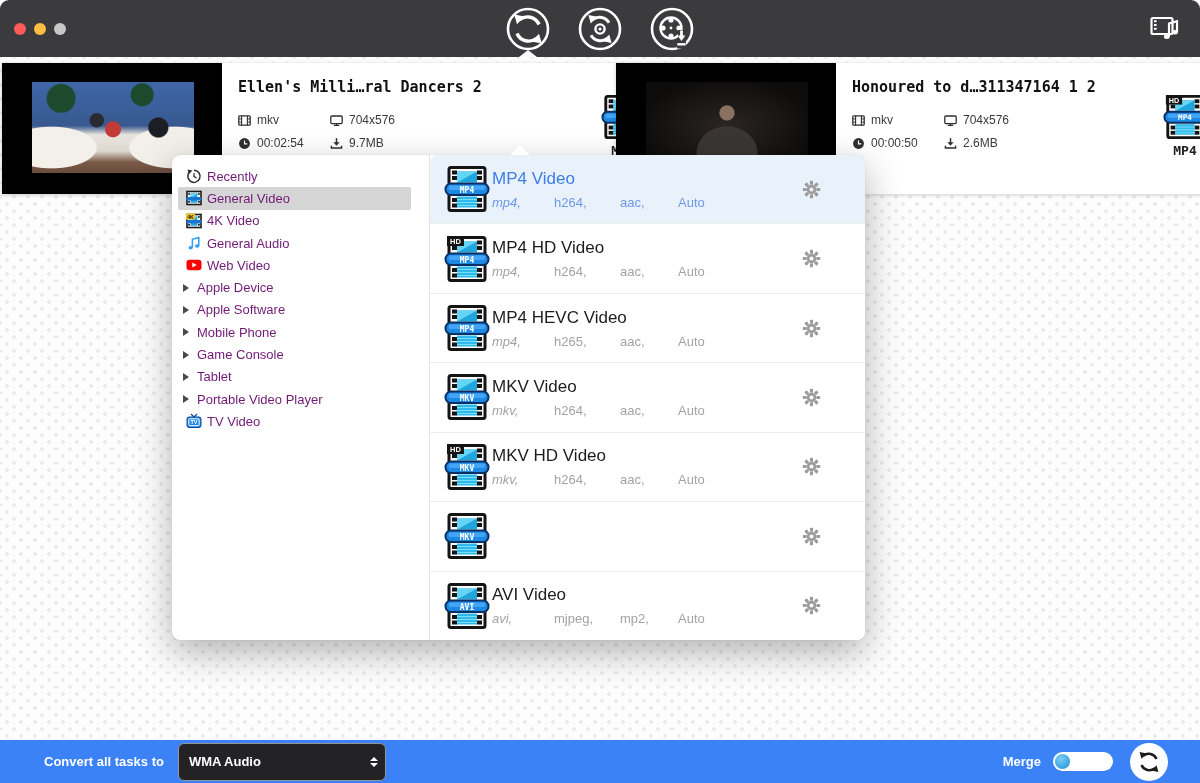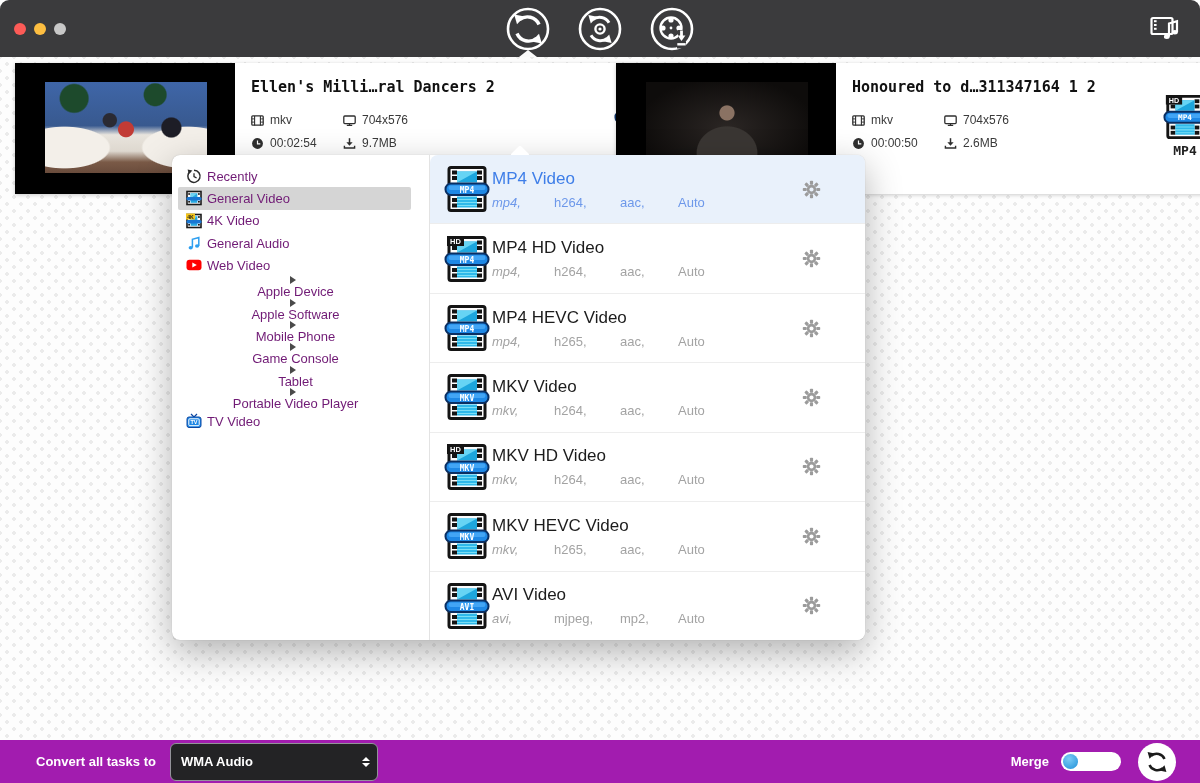--- a/index.html
+++ b/index.html
@@ -18,21 +18,21 @@
   .media-btn { position:absolute; right:16px; top:50%; transform:translateY(-50%); width:36px; height:32px; background:none; border:none; padding:0; cursor:pointer; }
   .media-btn svg { width:32px; height:30px; }
 
   
   .content { position:relative; flex:1;
     background-color:#fdfdfd;
     background-image: radial-gradient(#ebebeb 1.6px, transparent 1.8px), radial-gradient(#ebebeb 1.6px, transparent 1.8px);
     background-size:14px 14px; background-position:0 0, 7px 7px; }
 
   .card { position:absolute; top:6px; height:131px; background:#fff; box-shadow:0 1px 4px rgba(0,0,0,.2); display:flex; }
-  .card.c1 { left:15px; width:672px; }
+  .card.c1 { left:2px; width:672px; }
   .card.c2 { left:616px; width:620px; }
   .thumb { width:220px; height:100%; background:#000; position:relative; flex-shrink:0; }
   .thumb .screen { position:absolute; left:30px; right:28px; top:19px; bottom:21px; }
   .c1 .screen { background:
       radial-gradient(circle at 50% 52%, #c23b35 0 8%, rgba(0,0,0,0) 9%),
       radial-gradient(circle at 40% 42%, #2a2a33 0 6%, rgba(0,0,0,0) 7%),
       radial-gradient(circle at 78% 50%, #1d1d26 0 7%, rgba(0,0,0,0) 8%),
       radial-gradient(ellipse at 12% 72%, #f3efe9 0 22%, rgba(0,0,0,0) 23%),
       radial-gradient(ellipse at 88% 72%, #f3efe9 0 22%, rgba(0,0,0,0) 23%),
       radial-gradient(circle at 18% 18%, #1d4a2c 0 9%, rgba(0,0,0,0) 10%),
@@ -53,21 +53,21 @@
   .fmt-col .fmt-label { font-size:13px; color:#222; margin-top:1px; font-family:"DejaVu Sans Mono",monospace; font-weight:bold; }
   .pencil-btn { position:absolute; right:9px; top:7px; width:18px; height:18px; background:none; border:none; padding:0; cursor:pointer; }
 
   
   .popup { position:absolute; left:172px; top:98px; width:693px; height:485px; background:#fff; border-radius:8px;
            box-shadow:0 12px 36px rgba(0,0,0,.30), 0 0 1px rgba(0,0,0,.25); display:flex; z-index:5; }
   .popup-arrow { position:absolute; top:-7px; left:341px; width:14px; height:14px; background:#fff; transform:rotate(45deg); border-radius:2px; }
   .cats { width:258px; padding:10px 0 0 6px; border-right:1px solid #e3e3e3; flex-shrink:0; }
   .cat { height:22.3px; display:flex; align-items:center; font-size:13px; color:#701a75; margin-right:18px; border-radius:2px; cursor:pointer; }
   .cat.icon-item { padding-left:7px; }
-  .cat.tri-item { padding-left:2px;flex-direction:column; }
+  .cat.tri-item { padding-left:2px; }
   .cat.selected { background:#d5d5d5; }
   .cat .ic { width:17px; height:16px; margin-right:5px; display:flex; align-items:center; justify-content:center; flex-shrink:0; }
   .cat .ic svg { width:16px; height:16px; display:block; }
   .disc { width:0; height:0; border-top:4.5px solid transparent; border-bottom:4.5px solid transparent; border-left:6.5px solid #4a4a4a; margin:0 8px 0 3px; flex-shrink:0; }
 
   .formats { flex:1; display:flex; flex-direction:column; overflow:hidden; border-radius:8px; }
   .frow { flex:1; display:flex; align-items:center; padding-left:14px; border-bottom:1px solid #ededed; position:relative; cursor:pointer; background:#fff; }
   .frow:last-child { border-bottom:none; }
   .frow.selected { background:#e9f1fb; }
   .fmt-icon svg { width:46px; height:46px; display:block; }
@@ -75,21 +75,21 @@
   .fname { font-size:17px; color:#1c1c1c; }
   .frow.selected .fname { color:#3e7ee8; }
   .fspecs { margin-top:6px; font-size:13px; color:#a3a3a3; }
   .frow.selected .fspecs { color:#6d98ea; }
   .fspecs span { display:inline-block; }
   .fspecs .sp0 { width:62px;font-style:italic; } .fspecs .sp1 { width:66px; } .fspecs .sp2 { width:58px; }
   .gear-btn { position:absolute; right:43px; top:50%; transform:translateY(-50%); width:20px; height:20px; background:none; border:none; padding:0; cursor:pointer; }
   .gear-btn svg { width:19px; height:19px; display:block; }
 
   
-  .bottombar { height:43px; background:#a21caf; display:flex; align-items:center; padding:0 24px; flex-shrink:0; }
+  .bottombar { height:43px; background:#3b82f6; display:flex; align-items:center; padding:0 32px; flex-shrink:0; }
   .bb-label { color:#fff; font-size:13px; font-weight:700; margin-left:12px; }
   .bb-select { margin-left:14px; width:208px; height:38px; border:1px solid #93939a; border-radius:6px; background:#232325; color:#fff; font-size:13px; font-weight:700; display:flex; align-items:center; justify-content:space-between; padding:0 7px 0 10px; cursor:pointer; }
   .arrows { display:flex; flex-direction:column; gap:2px; align-items:center; }
   .arrows i { display:block; width:0; height:0; border-left:4px solid transparent; border-right:4px solid transparent; }
   .arrows .up { border-bottom:4.5px solid #fff; }
   .arrows .dn { border-top:4.5px solid #fff; }
   .bb-right { margin-left:auto; display:flex; align-items:center; gap:12px; }
   .merge-label { color:#fff; font-size:13px; font-weight:700; }
   .toggle { width:60px; height:19px; background:#fff; border-radius:10px; position:relative; border:none; padding:0; cursor:pointer; }
   .knob { position:absolute; left:2px; top:2px; width:15px; height:15px; border-radius:50%;
@@ -662,26 +662,20 @@
                 <rect x="33" y="37.5" width="5" height="4" fill="#141414"></rect>
               <rect x="13" y="5.5" width="20" height="11" fill="#1ea6dd"></rect>
                 <polygon points="13,5.5 33,5.5 13,16.5" fill="#66d4f4"></polygon>
               <rect x="13" y="30.5" width="20" height="11" fill="#2fb9ea"></rect>
               <path d="M13 33.5 h20 M13 36.5 h20 M13 39.5 h20" stroke="#7adef5" stroke-width="1.2"></path>
               <rect x="1.5" y="17.5" width="43" height="11.5" rx="5.5" fill="#1e88e5" stroke="#0a2f63" stroke-width="2"></rect>
               <rect x="4.5" y="19.5" width="37" height="4.5" rx="2.2" fill="#42a5f5"></rect>
               <text class="fmt-ic-label" x="23" y="26.5" font-size="8" font-weight="bold" fill="#fff" text-anchor="middle">MKV</text>
             </svg>
           </span>
-          <div class="ftext">
-            <div class="fname">MKV HEVC Video</div>
-            <div class="fspecs">
-              <span class="sp0">mkv,</span><span class="sp1">h265,</span><span class="sp2">aac,</span><span class="sp3">Auto</span>
-            </div>
-          </div>
           <button class="gear-btn">
             <svg viewBox="-12 -12 24 24">
               <g fill="#9b9b9b">
                 <circle r="6"></circle>
                 <rect x="-2" y="-11" width="4" height="5" rx="1"></rect>
                   <rect x="-2" y="-11" width="4" height="5" rx="1" transform="rotate(45)"></rect>
                   <rect x="-2" y="-11" width="4" height="5" rx="1" transform="rotate(90)"></rect>
                   <rect x="-2" y="-11" width="4" height="5" rx="1" transform="rotate(135)"></rect>
                   <rect x="-2" y="-11" width="4" height="5" rx="1" transform="rotate(180)"></rect>
                   <rect x="-2" y="-11" width="4" height="5" rx="1" transform="rotate(225)"></rect>

